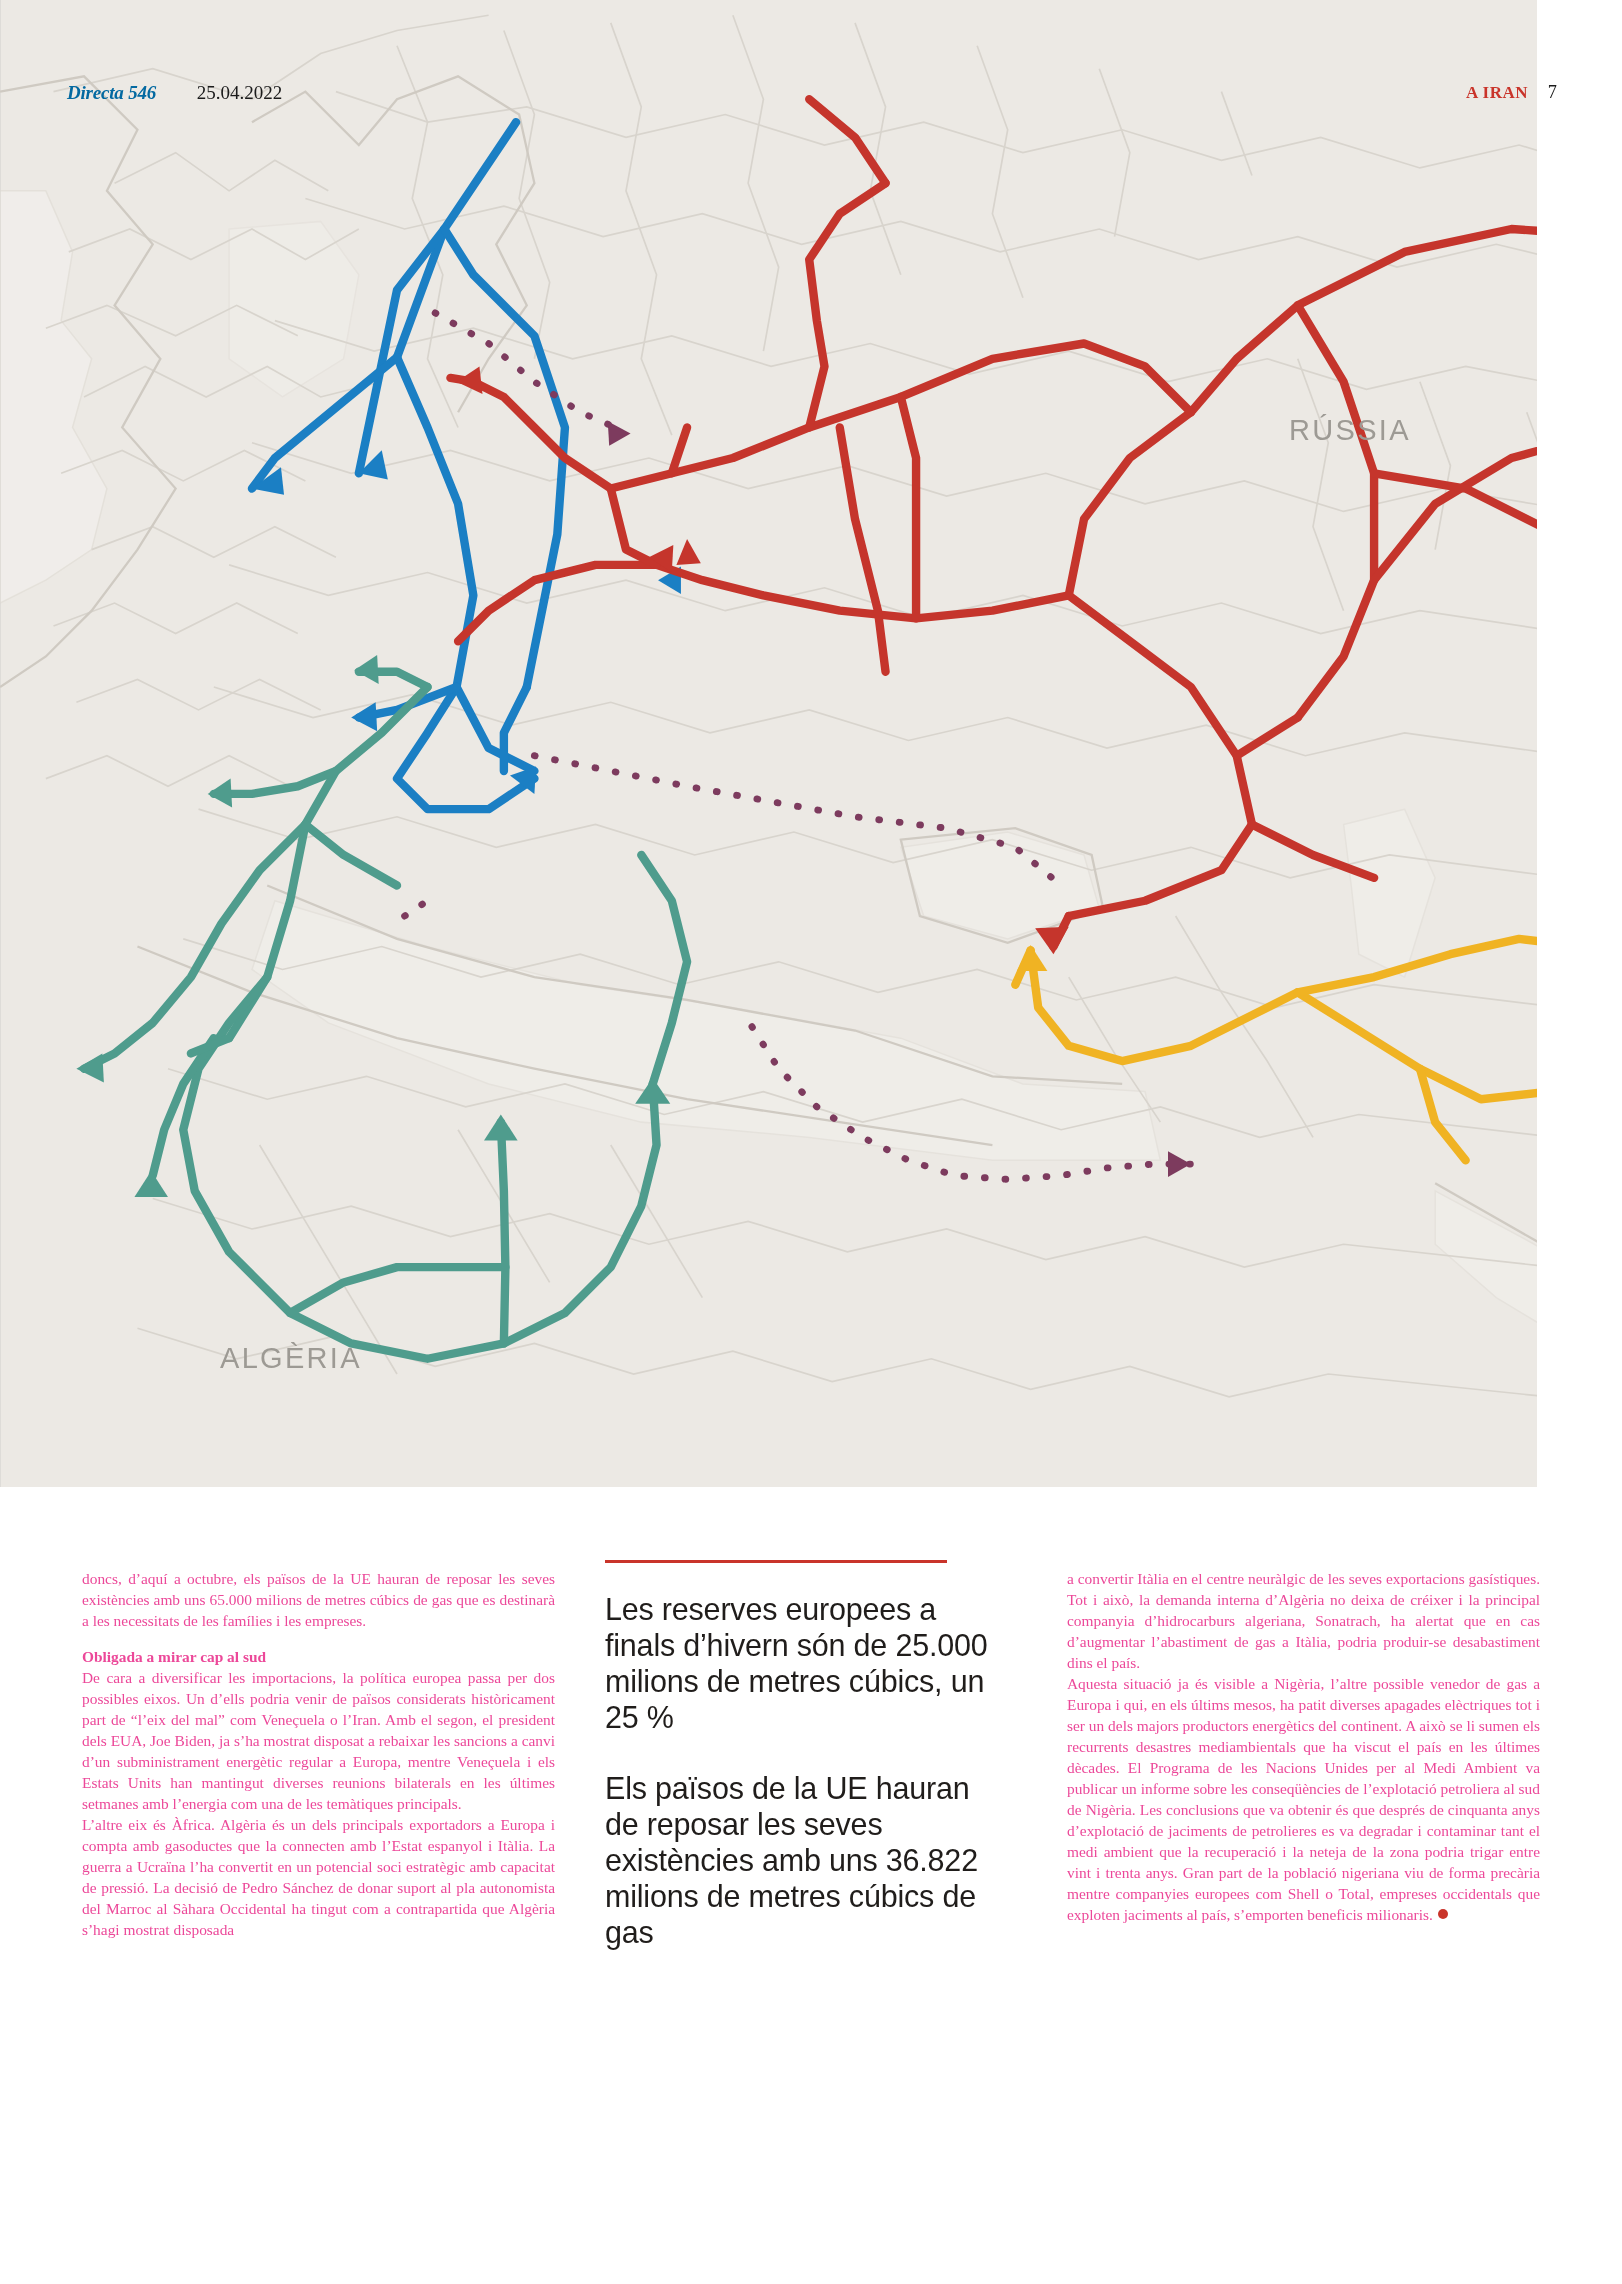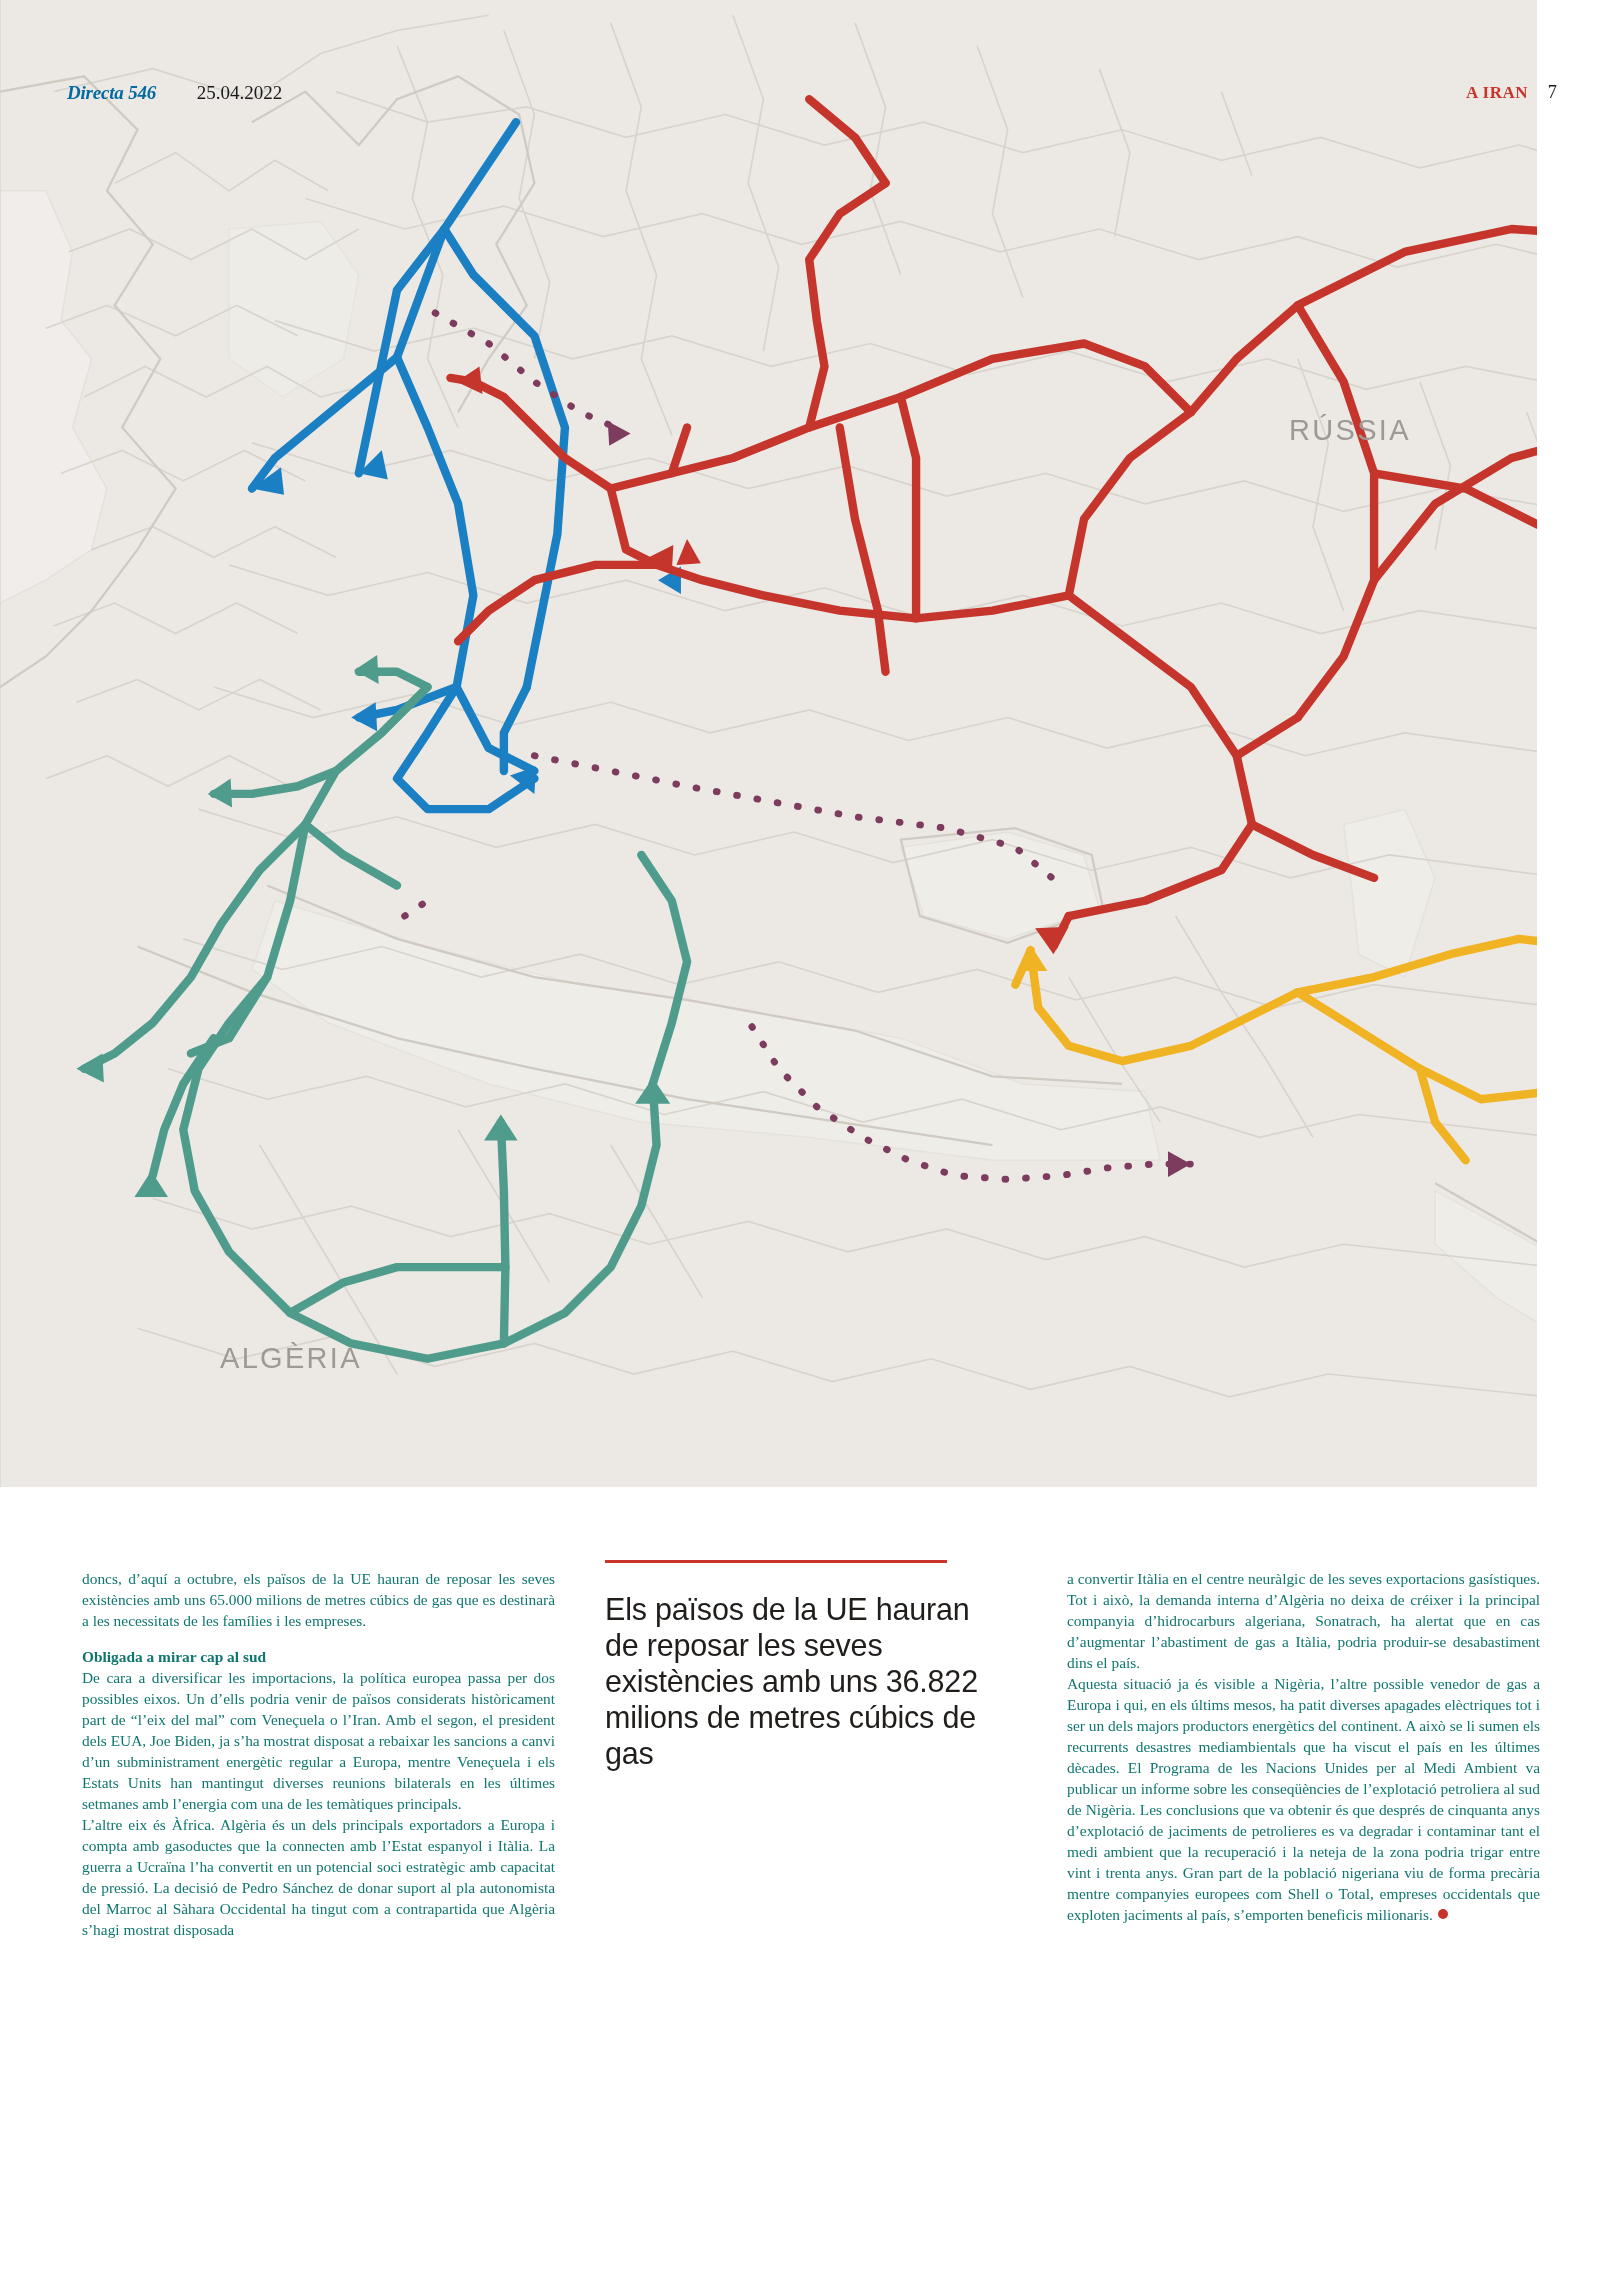--- a/index.html
+++ b/index.html
@@ -87,21 +87,21 @@
     width: 1623px;
     height: 797px;
     background: #ffffff;
   }
   .col {
     position: absolute;
     top: 81px;
     font-family: "Liberation Serif", serif;
     font-size: 15.4px;
     line-height: 21px;
-    color: #0f766e;
+    color: #ec4899;
     text-align: justify;
     hyphens: auto;
   }
   #col-left  { left: 82px;  width: 473px; }
   #col-right { left: 1067px; width: 473px; }
 
   .col p { margin: 0; }
   .col p + p { margin-top: 0px; }
   .subhead { font-weight: bold; margin-top: 15.3px !important; }
 
@@ -330,20 +330,21 @@
 
   <div class="col" id="col-left">
     <p>doncs, d’aquí a octubre, els països de la UE hauran de reposar les seves existències amb uns 65.000 milions de metres cúbics de gas que es destinarà a les necessitats de les famílies i les empreses.</p>
     <p class="subhead">Obligada a mirar cap al sud</p>
     <p>De cara a diversificar les importacions, la política europea passa per dos possibles eixos. Un d’ells podria venir de països considerats històricament part de “l’eix del mal” com Veneçuela o l’Iran. Amb el segon, el president dels EUA, Joe Biden, ja s’ha mostrat disposat a rebaixar les sancions a canvi d’un subministrament energètic regular a Europa, mentre Veneçuela i els Estats Units han mantingut diverses reunions bilaterals en les últimes setmanes amb l’energia com una de les temàtiques principals.</p>
     <p> L’altre eix és Àfrica. Algèria és un dels principals exportadors a Europa i compta amb gasoductes que la connecten amb l’Estat espanyol i Itàlia. La guerra a Ucraïna l’ha convertit en un potencial soci estratègic amb capacitat de pressió. La decisió de Pedro Sánchez de donar suport al pla autonomista del Marroc al Sàhara Occidental ha tingut com a contrapartida que Algèria s’hagi mostrat disposada</p>
   </div>
 
   <div id="col-mid">
     <div class="pull-rule"></div>
+    <div class="pull">Les reserves europees a finals d’hivern són de 25.000 milions de metres cúbics, un 25 %</div>
     <div class="pull">Els països de la UE hauran de reposar les seves existències amb uns 36.822 milions de metres cúbics de gas</div>
   </div>
 
   <div class="col" id="col-right">
     <p>a convertir Itàlia en el centre neuràlgic de les seves exportacions gasístiques. Tot i això, la demanda interna d’Algèria no deixa de créixer i la principal companyia d’hidrocarburs algeriana, Sonatrach, ha alertat que en cas d’augmentar l’abastiment de gas a Itàlia, podria produir-se desabastiment dins el país.</p>
     <p><span> Aquesta situació ja és visible a Nigèria, l’altre possible venedor de gas a Europa i qui, en els últims mesos, ha patit diverses apagades elèctriques tot i ser un dels majors productors energètics del continent. A això se li sumen els recurrents desastres mediambientals que ha viscut el país en les últimes dècades. El Programa de les Nacions Unides per al Medi Ambient va publicar un informe sobre les conseqüències de l’explotació petroliera al sud de Nigèria. Les conclusions que va obtenir és que després de cinquanta anys d’explotació de jaciments de petrolieres es va degradar i contaminar tant el medi ambient que la recuperació i la neteja de la zona podria trigar entre vint i trenta anys. Gran part de la població nigeriana viu de forma precària mentre companyies europees com Shell o Total, empreses occidentals que exploten jaciments al país, s’emporten beneficis milionaris.</span><span class="end-dot"></span></p>
   </div>
 
 </div>
 

